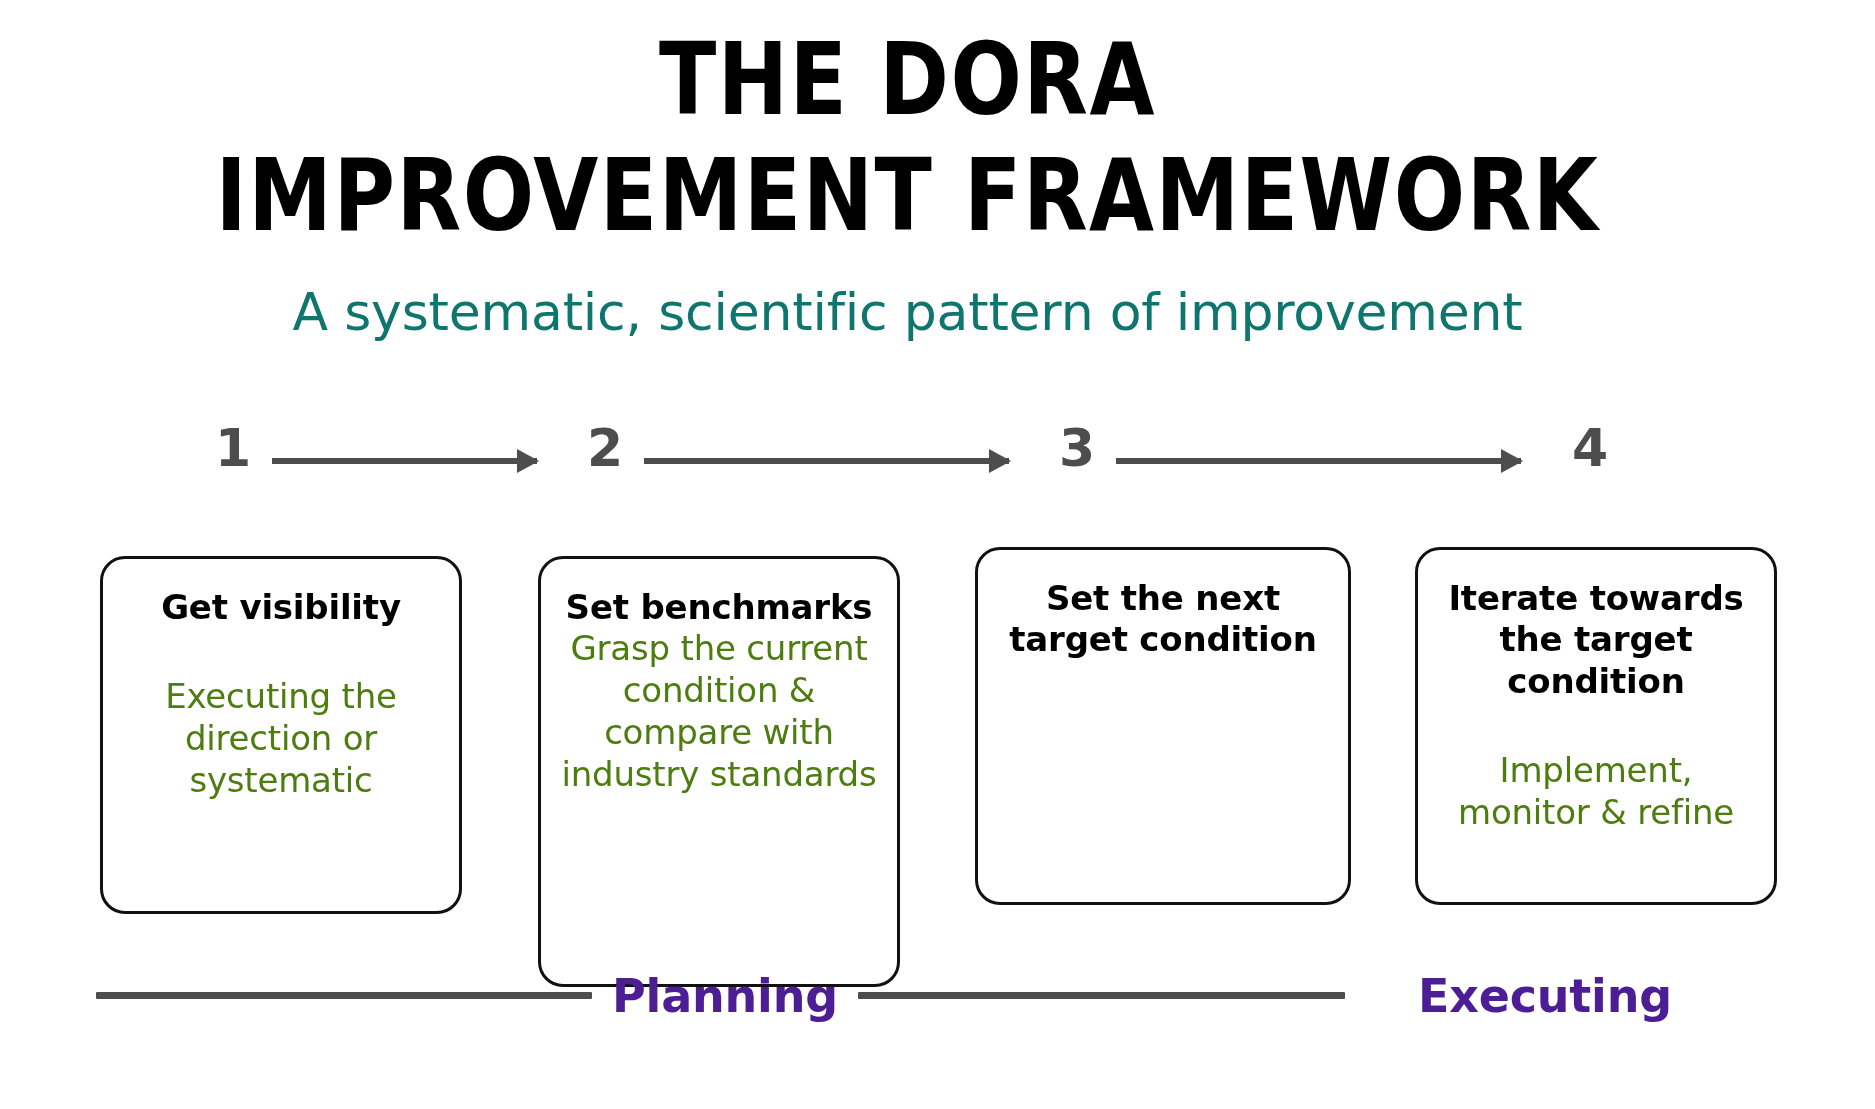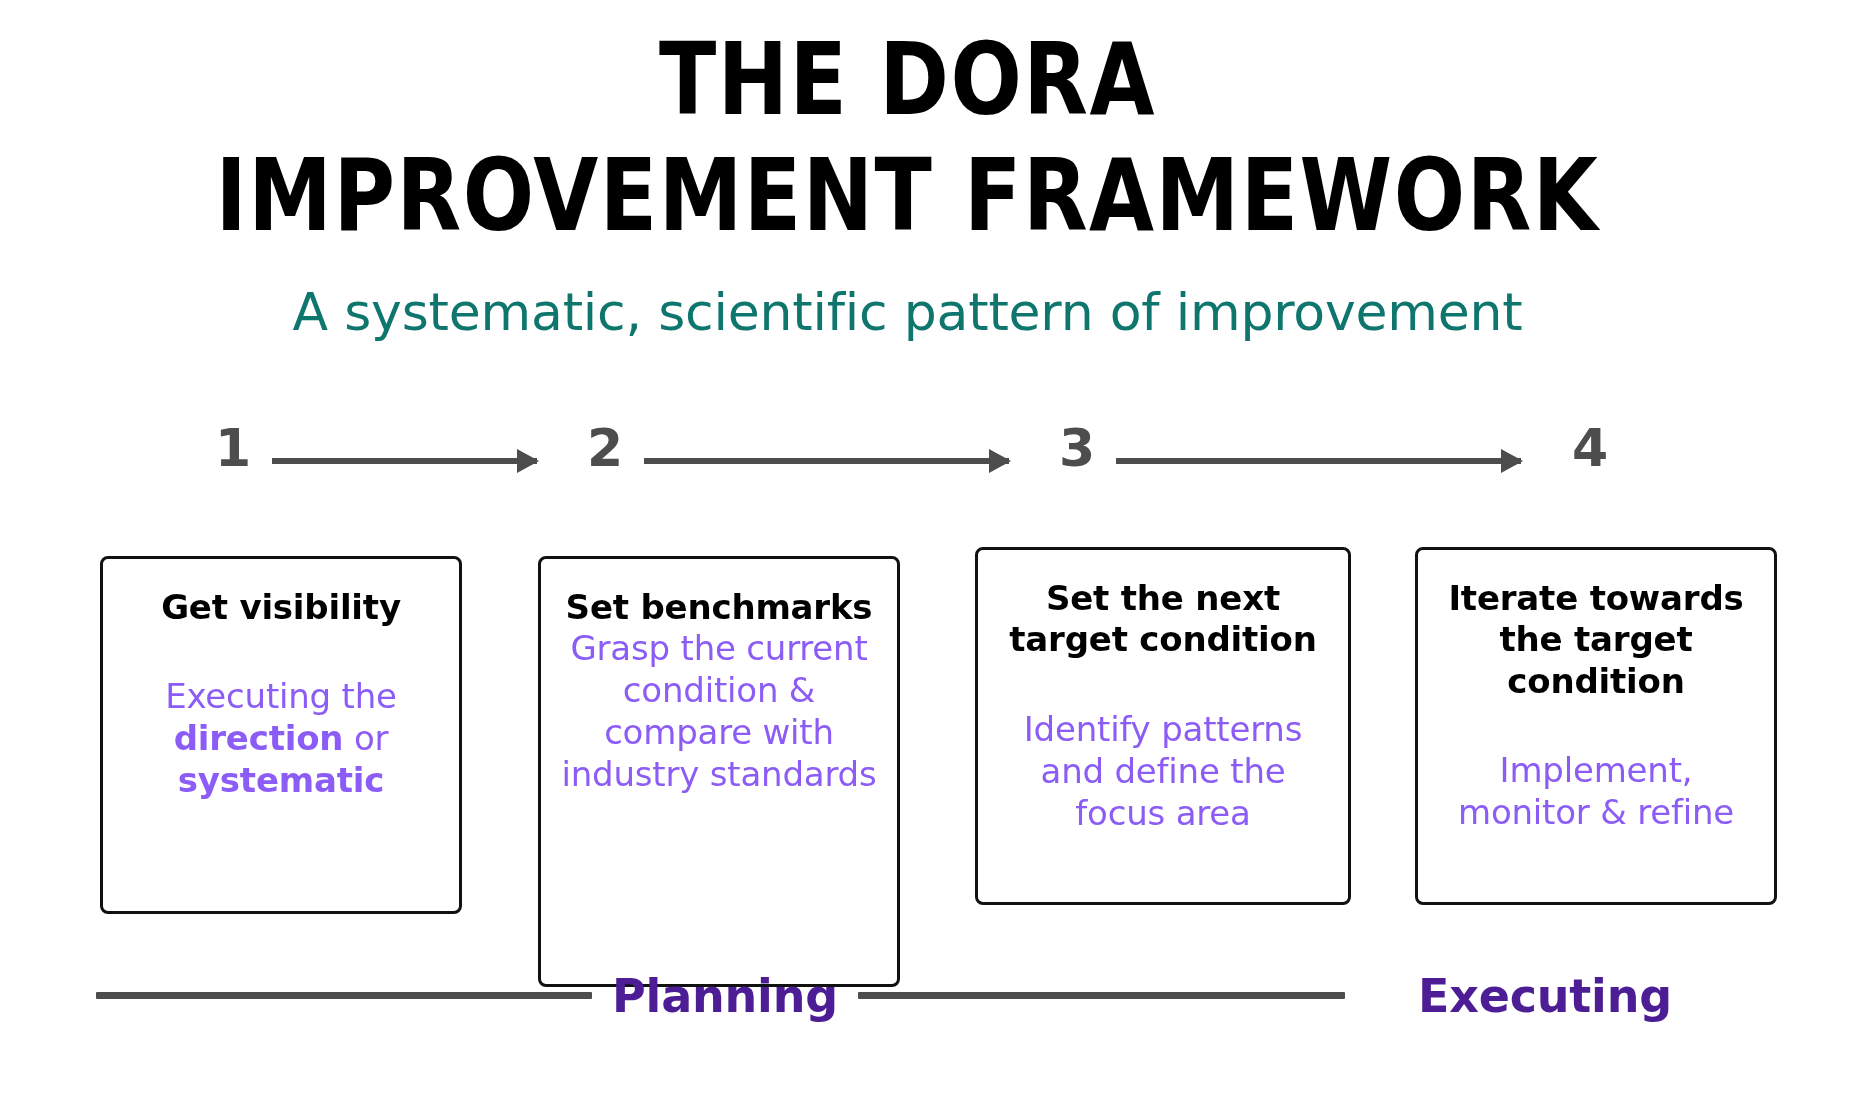--- a/index.html
+++ b/index.html
@@ -87,21 +87,21 @@
     border-left: 22px solid #4d4d4d;
     border-top: 12px solid transparent;
     border-bottom: 12px solid transparent;
   }
 
   
   .card {
     position: absolute;
     box-sizing: border-box;
     border: 3px solid #111111;
-    border-radius: 8px;
+    border-radius: 25px;
     background: #ffffff;
     display: flex;
     flex-direction: column;
     align-items: center;
     justify-content: flex-start;
     padding: 28px 18px 20px 18px;
     text-align: center;
   }
   .card-title {
     font-family: "DejaVu Sans", sans-serif;
@@ -109,25 +109,25 @@
     font-size: 34px;
     line-height: 1.22;
     color: #000000;
     letter-spacing: -0.2px;
   }
   .card-body {
     font-family: "DejaVu Sans", sans-serif;
     font-weight: 400;
     font-size: 34px;
     line-height: 1.23;
-    color: #8b5cf6;
+    color: #4d7c0f;
     letter-spacing: -0.2px;
   }
   .card-body b {
-    font-weight: 700;
+    font-weight: 400;
   }
   .gap-lg { height: 48px; }
   .gap-sm { height: 0px; }
 
   
   .phase-bar {
     position: absolute;
     left: 0;
     top: 968px;
     width: 1875px;
@@ -192,21 +192,20 @@
 
 <div class="card" style="left:538px; top:556px; width:362px; height:431px;">
   <div class="card-title">Set benchmarks</div>
   <div class="gap-sm"></div>
   <div class="card-body">Grasp the current condition &amp; compare with industry standards</div>
 </div>
 
 <div class="card" style="left:975px; top:547px; width:376px; height:358px;">
   <div class="card-title">Set the next target condition</div>
   <div class="gap-lg"></div>
-  <div class="card-body">Identify patterns and define the focus area</div>
 </div>
 
 <div class="card" style="left:1415px; top:547px; width:362px; height:358px;">
   <div class="card-title">Iterate towards the target condition</div>
   <div class="gap-lg"></div>
   <div class="card-body">Implement, monitor &amp; refine</div>
 </div>
 
 <div class="phase-bar">
   <div class="phase-line" style="left:96px; width:496px;"></div>

